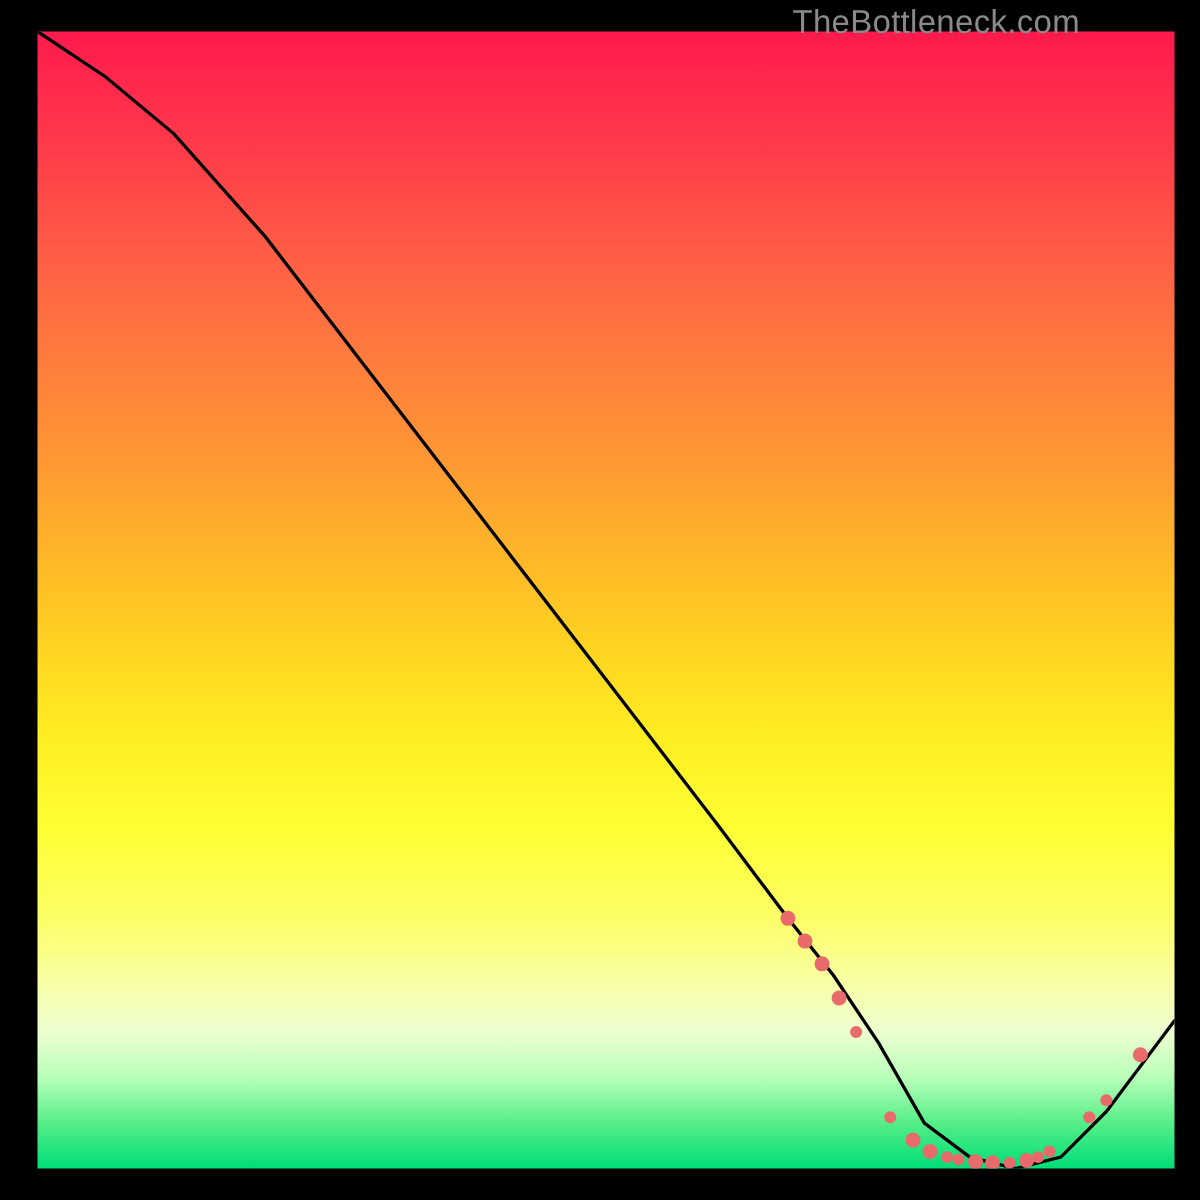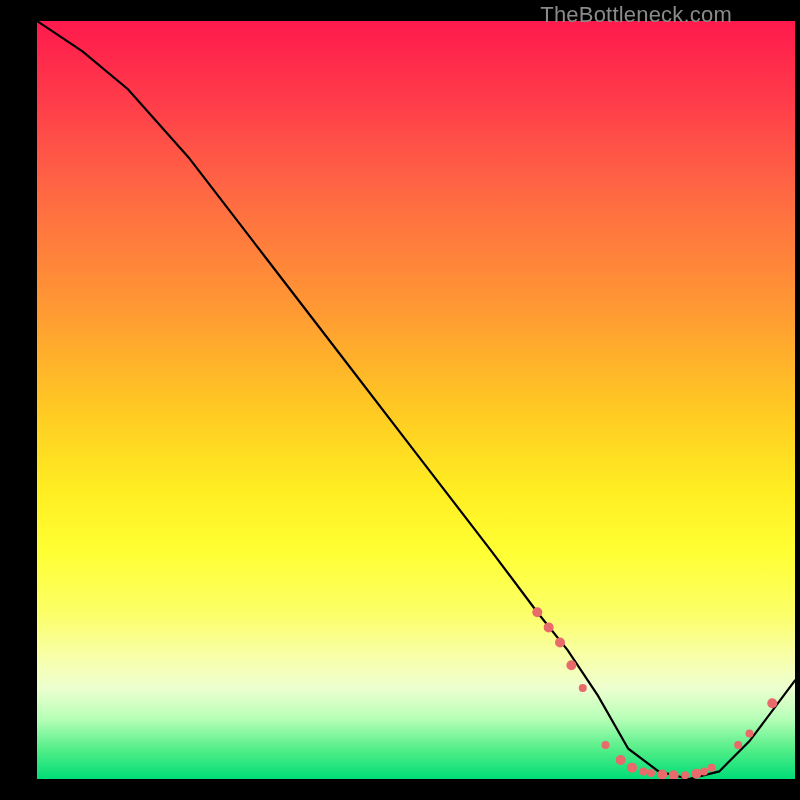--- a/index.html
+++ b/index.html
@@ -5,21 +5,21 @@
   html, body {
     margin: 0;
     padding: 0;
     width: 800px;
     height: 800px;
     background: #000;
     overflow: hidden;
   }
   .frame {
     position: absolute;
-    left: 16px;
+    left: 4px;
     top: 0;
     width: 740px;
     height: 800px;
     background: #000;
   }
   .plot {
     position: absolute;
     left: 21px;
     top: 21px;
     width: 758px;

